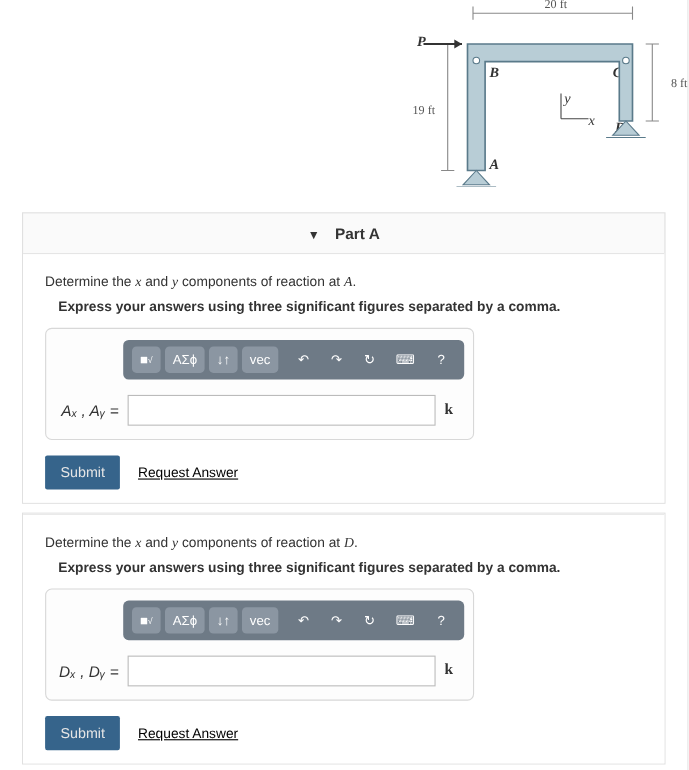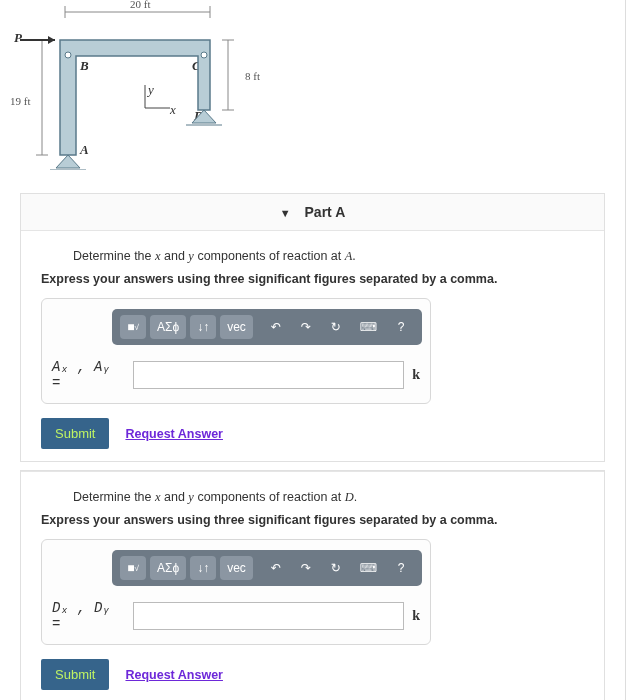--- a/index.html
+++ b/index.html
@@ -9,21 +9,21 @@
     color: #333;
     background: #fff;
     width: 626px;
   }
   .page {
     border-right: 1px solid #ddd;
     padding-bottom: 10px;
   }
   .figure-wrap {
     display: flex;
-    justify-content: flex-start;
+    justify-content: flex-end;
     padding: 0 0 20px 0;
   }
   .figure {
     width: 260px;
     height: 165px;
     position: relative;
     color: #555;
     font-family: 'Times New Roman', serif;
     font-style: italic;
     font-size: 12px;
@@ -46,23 +46,23 @@
   .part-header .chev {
     display: inline-block;
     margin-right: 10px;
     font-size: 11px;
   }
   .part-body {
     background: #fff;
     border-top: 1px solid #e5e5e5;
     padding: 18px 20px 12px 20px;
   }
-  .question-line { font-size: 12.5px; margin-bottom: 8px; margin-left: 32px; }
+  .question-line { font-size: 12.5px; margin-bottom: 8px; }
   .question-line .var { font-family: 'Times New Roman', serif; font-style: italic; }
-  .instruct { font-size: 12.5px; font-weight: bold; margin-bottom: 12px; }
+  .instruct { font-size: 12.5px; font-weight: bold; margin-bottom: 12px; margin-left: 12px; }
   .answer-box {
     border: 1px solid #d8d8d8;
     border-radius: 6px;
     background: #fdfdfd;
     padding: 10px 10px 12px 10px;
     width: 390px;
   }
   .toolbar {
     background: #6e7a86;
     border-radius: 5px;
@@ -83,45 +83,45 @@
     display: inline-flex;
     align-items: center;
     justify-content: center;
     min-width: 26px;
     height: 24px;
     cursor: pointer;
   }
   .tool-btn.plain { background: transparent; }
   .tool-sep { width: 2px; }
   .input-row { display: flex; align-items: center; gap: 8px; }
-  .lhs { font-family: Liberation Mono, monospace; font-style: italic; font-size: 14px; min-width: 56px; }
+  .lhs { font-family: Liberation Sans, sans-serif; font-style: italic; font-size: 14px; min-width: 56px; text-align: right; }
   .ans-input {
     border: 1px solid #bbb;
     height: 28px;
     width: 280px;
     padding: 2px 6px;
     font-size: 13px;
   }
   .units { font-family: 'Times New Roman', serif; font-weight: bold; font-size: 14px; }
   .actions { margin-top: 14px; display: flex; align-items: center; gap: 16px; }
   .submit-btn {
     background: #36648b;
-    color: #bef264;
+    color: #e5e5e5;
     border: none;
     padding: 8px 14px;
     font-size: 13px;
     cursor: pointer;
     border-radius: 2px;
     text-align: center;
   }
   .request-link {
-    color: #6d28d9;
+    color: #000000;
     text-decoration: underline;
     font-size: 12.5px;
-    font-weight: bold;
+    font-weight: normal;
     cursor: pointer;
   }
 </style>
 </head>
 <body>
 
 <div class="page">
 
   <div class="figure-wrap">
     <div class="figure">

